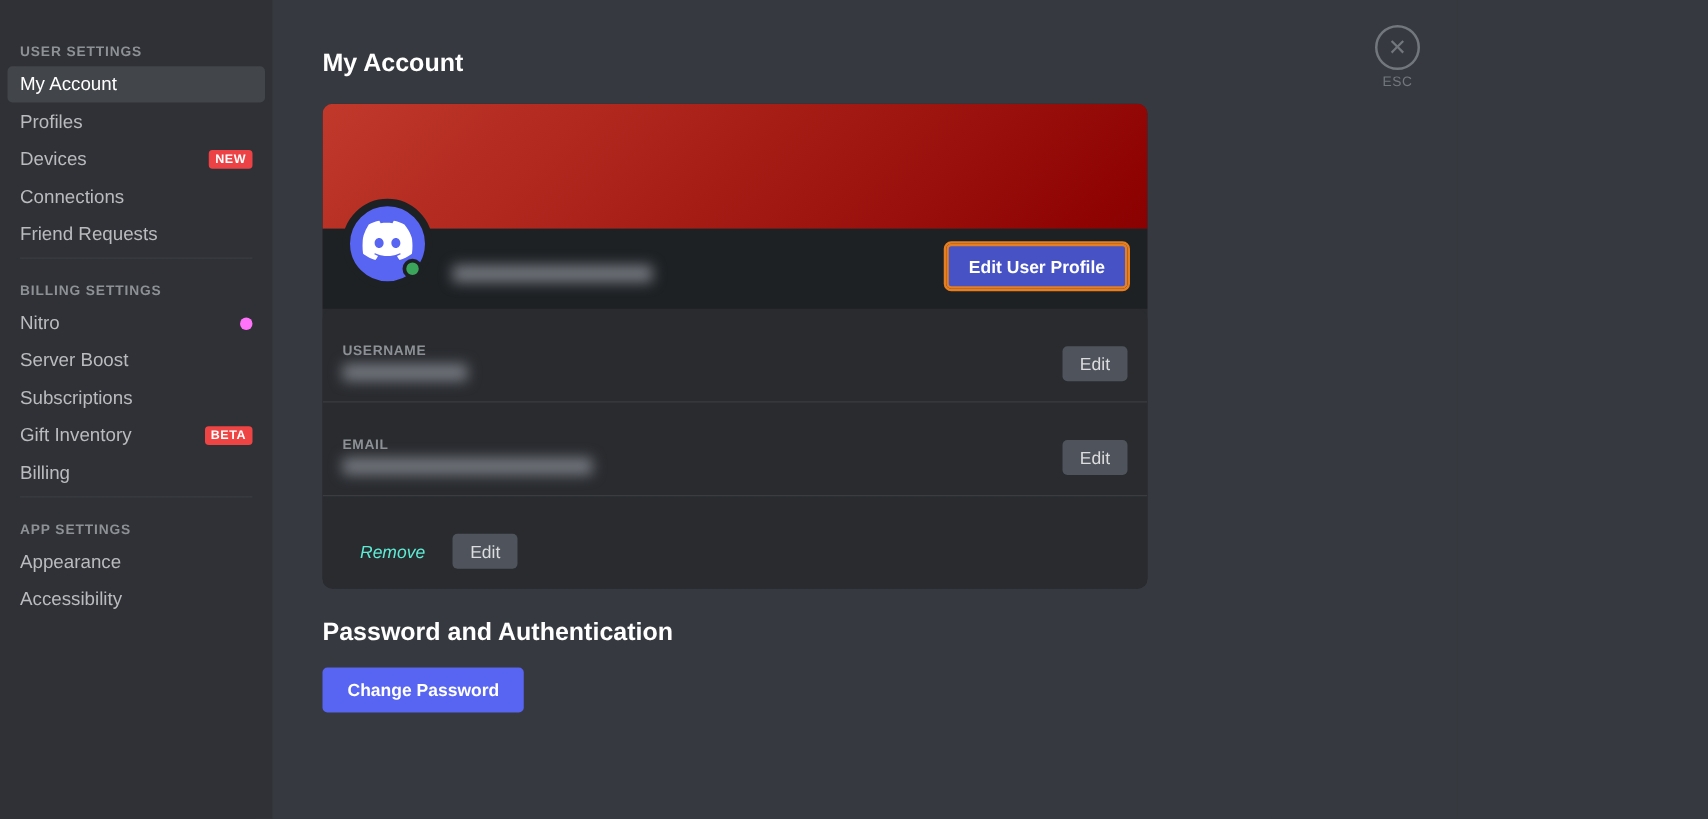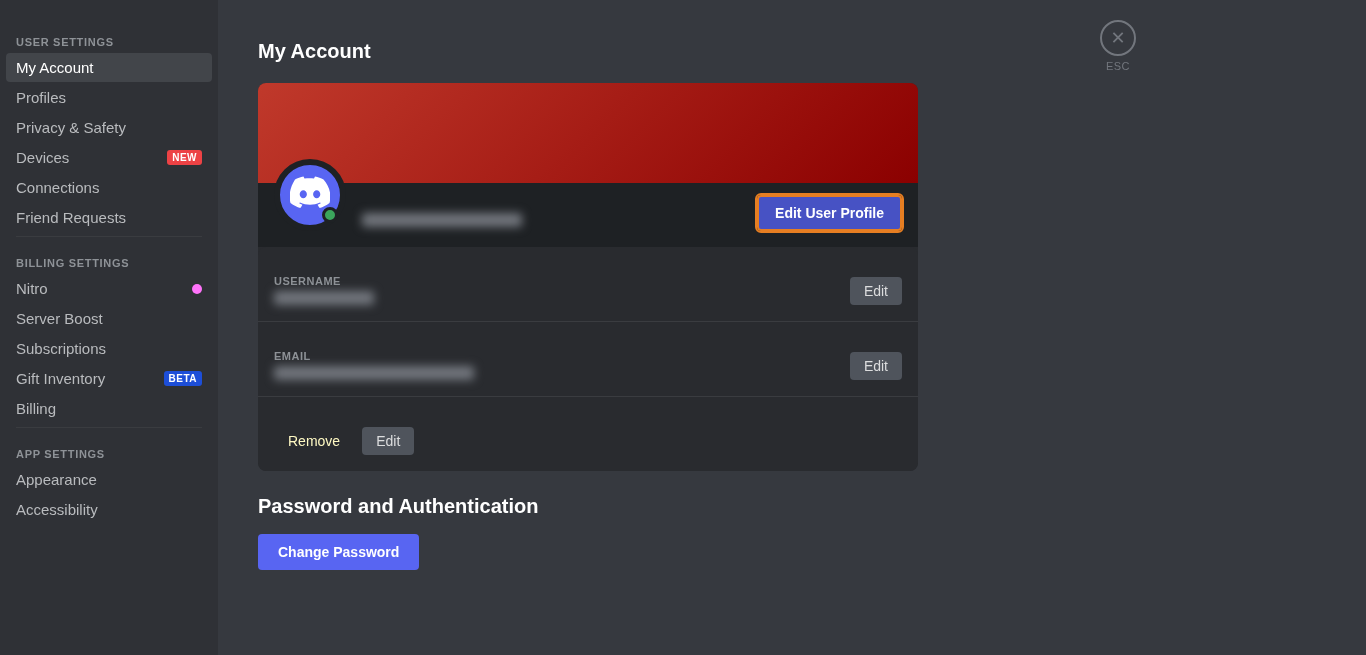--- a/index.html
+++ b/index.html
@@ -54,21 +54,21 @@
     .badge-new {
       background: #ed4245;
       color: #fff;
       font-size: 10px;
       font-weight: 700;
       padding: 2px 5px;
       border-radius: 3px;
       letter-spacing: 0.5px;
     }
     .badge-beta {
-      background: #1d4ed8;
+      background: #ef4444;
       color: #fff;
       font-size: 10px;
       font-weight: 700;
       padding: 2px 5px;
       border-radius: 3px;
       letter-spacing: 0.5px;
     }
     .nitro-dot {
       width: 10px;
       height: 10px;
@@ -241,21 +241,22 @@
       color: #dcddde;
       border: none;
       border-radius: 4px;
       padding: 6px 14px;
       font-size: 14px;
       font-weight: 500;
       cursor: pointer;
     }
     .remove-btn {
       background: transparent;
-      color: #fef9c3;
+      color: #5eead4;
+      font-style: italic;
     }
 
     
     .section-title {
       font-size: 20px;
       font-weight: 700;
       color: #fff;
       margin-bottom: 16px;
       margin-top: 8px;
     }
@@ -287,23 +288,20 @@
 <body>
 
 <nav class="sidebar">
   <div class="sidebar-section-label">USER SETTINGS</div>
 
   <div class="sidebar-item active">
     <span>My Account</span>
   </div>
   <div class="sidebar-item">
     <span>Profiles</span>
-  </div>
-  <div class="sidebar-item">
-    <span>Privacy &amp; Safety</span>
   </div>
   <div class="sidebar-item">
     <span>Devices</span>
     <span class="badge-new" style="text-transform:uppercase;">new</span>
   </div>
   <div class="sidebar-item">
     <span>Connections</span>
   </div>
   <div class="sidebar-item">
     <span>Friend Requests</span>

